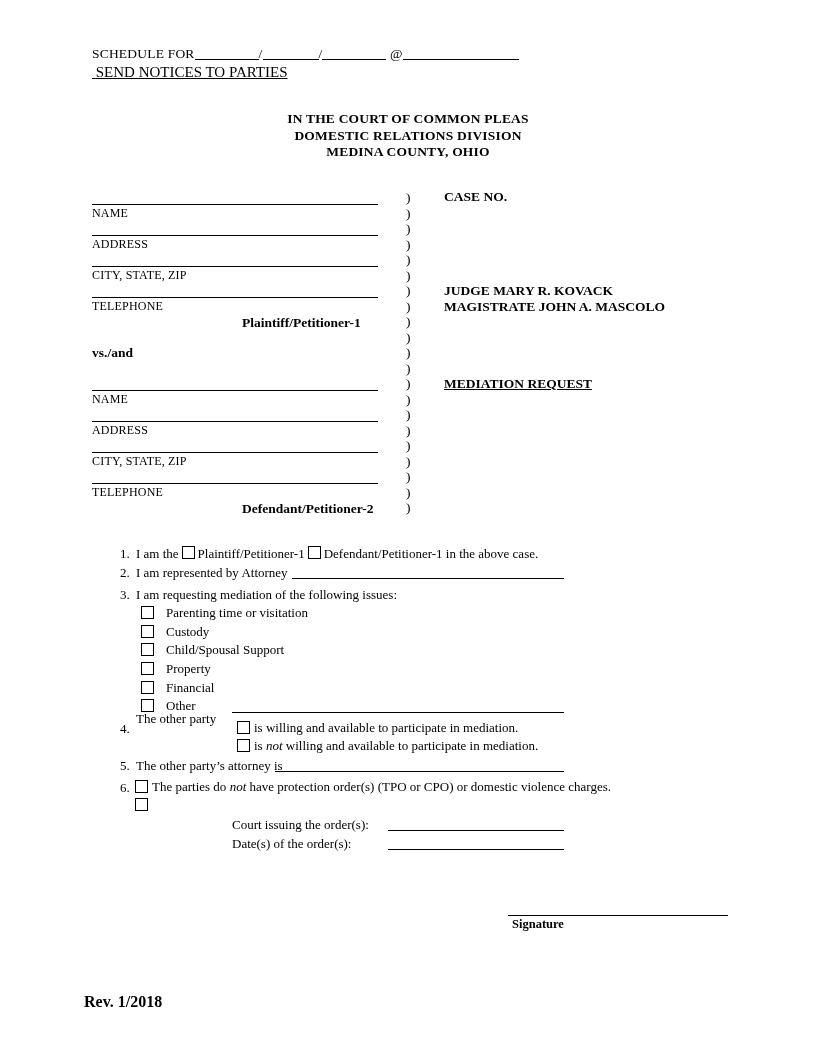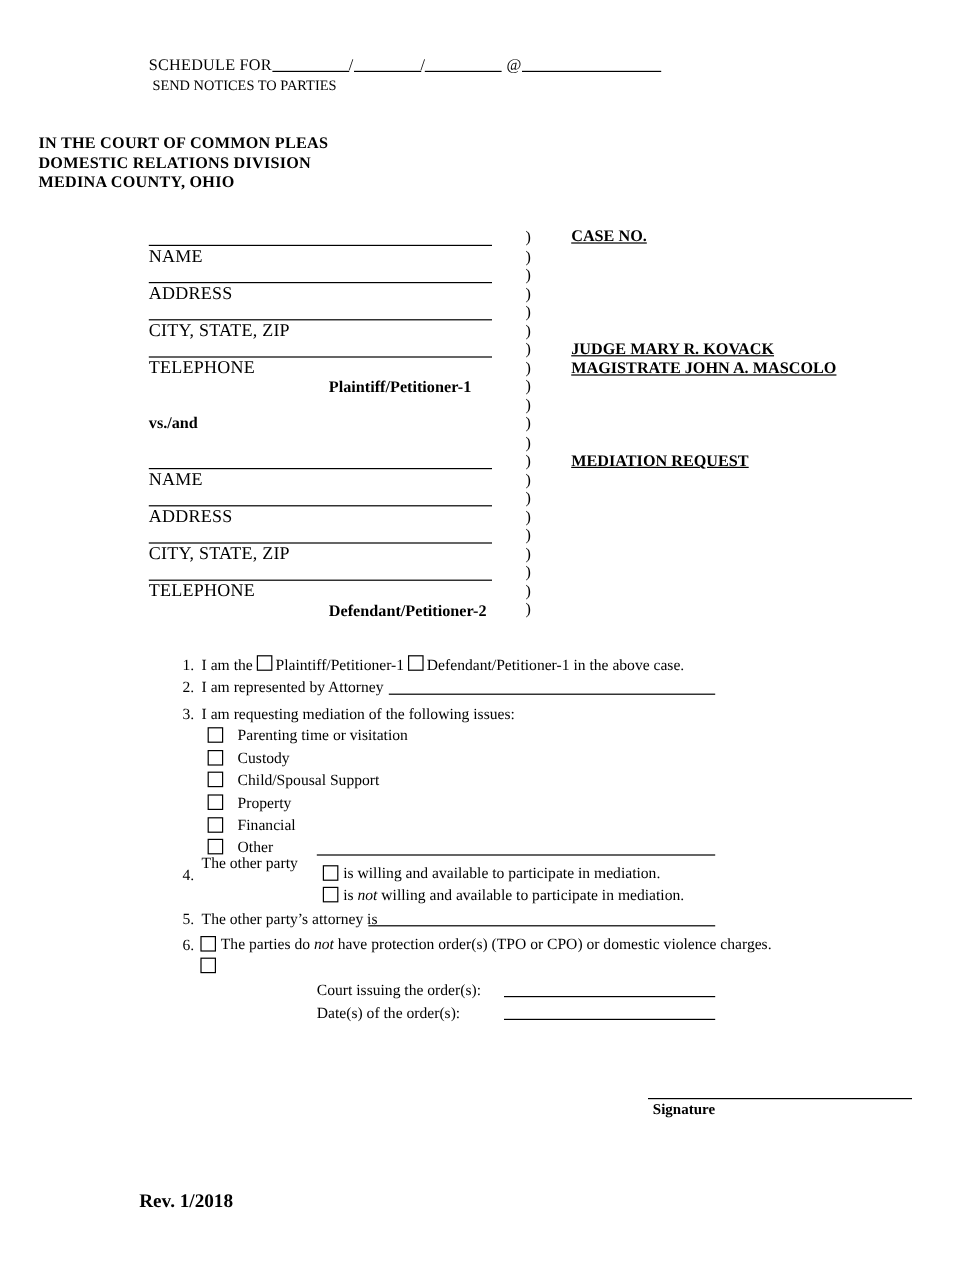--- a/index.html
+++ b/index.html
@@ -13,84 +13,83 @@
     position: relative;
     font-family: "Liberation Serif", serif;
     color: #000000;
     overflow: hidden;
   }
   .page {
     position: absolute;
     left: 0; top: 0;
     width: 736px;
     height: 1056px;
-    margin-left: 32px;
   }
   .sched {
     position: absolute;
     left: 92px;
     top: 46px;
     font-size: 13.5px;
     letter-spacing: 0.2px;
     white-space: nowrap;
   }
   .sched .ul { display: inline-block; border-bottom: 1px solid #000; height: 13px; vertical-align: -2px; }
   .sched-line2 {
     position: absolute;
     left: 92px;
     top: 64px;
-    font-size: 12px;
+    font-size: 15px;
     white-space: nowrap;
+    text-decoration: underline;
   }
   .court-head {
     position: absolute;
     left: 0;
     top: 111px;
     width: 816px;
-    text-align: left;
+    text-align: center;
     font-weight: bold;
     font-size: 13.5px;
     line-height: 16.5px;
   }
   .court-head div { letter-spacing: 0.2px; }
 
   
   .caption { position: absolute; left: 0; top: 0; width: 816px; height: 1056px; }
   .capline {
     position: absolute;
     left: 92px;
     width: 286px;
     border-bottom: 1px solid #000;
     height: 0;
   }
   .caplabel {
     position: absolute;
     left: 92px;
-    font-size: 15px;
+    font-size: 12px;
     letter-spacing: 0.2px;
   }
   .paren {
     position: absolute;
     left: 406px;
     font-size: 13.5px;
     line-height: 15.5px;
   }
   .party-role {
     position: absolute;
     font-weight: bold;
     font-size: 13.5px;
   }
   .rightcol {
     position: absolute;
     left: 444px;
     font-weight: bold;
     font-size: 13.5px;
-    text-decoration: underline;
-  }
-  .rightcol.u { }
+  }
+  .rightcol.u { text-decoration: underline; }
 
   
   .num {
     position: absolute;
     font-size: 13px;
   }
   .numlbl {
     position: absolute;
     font-size: 13px;
   }

